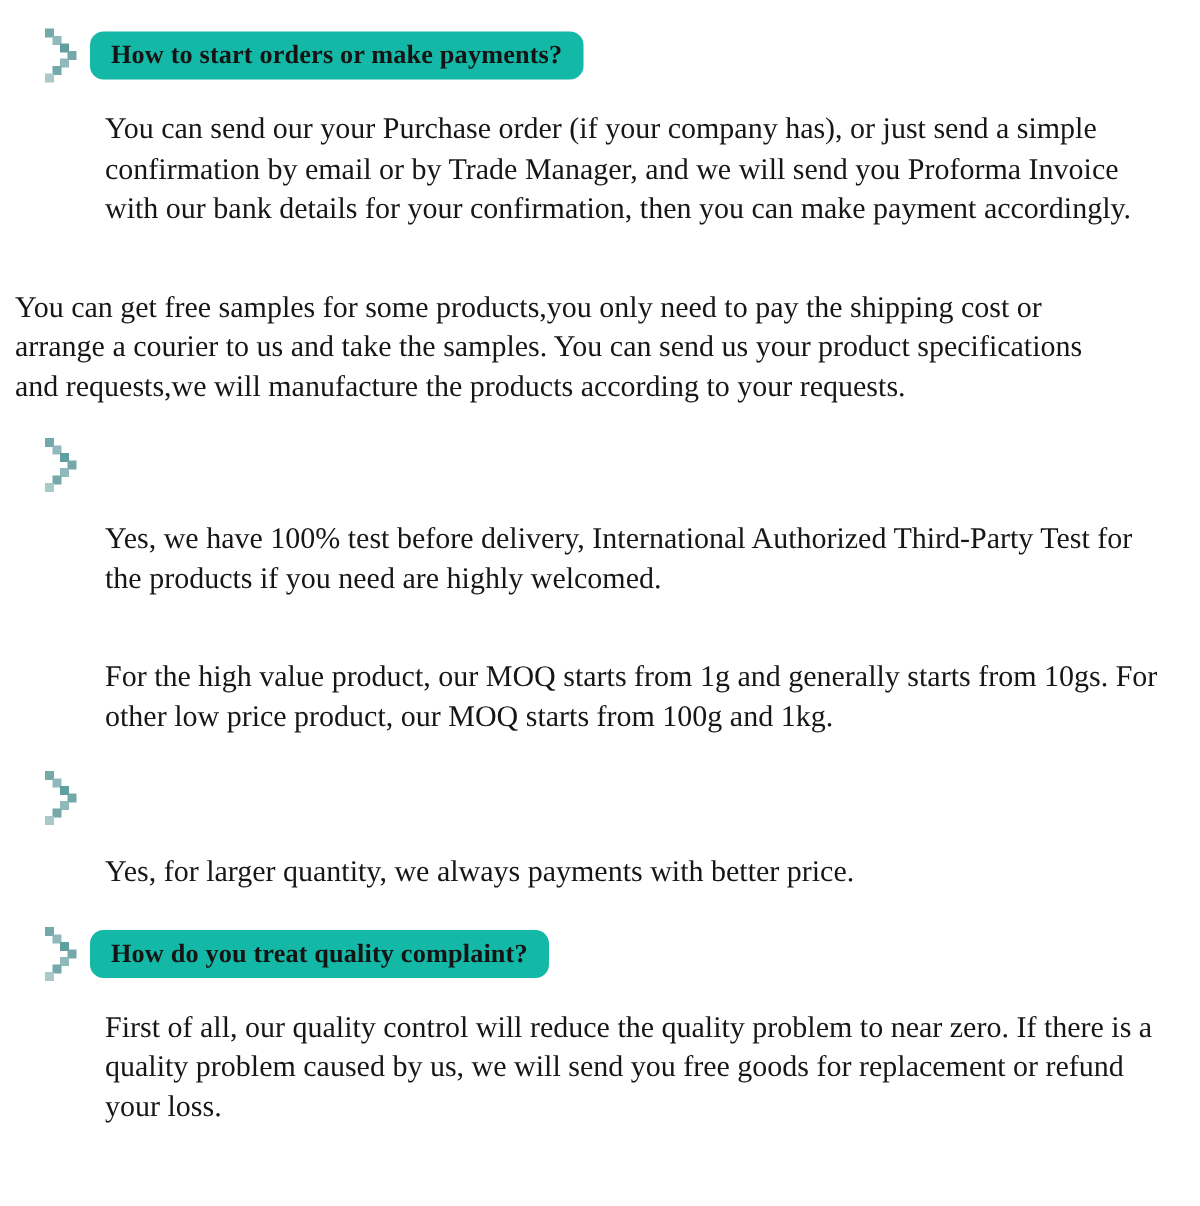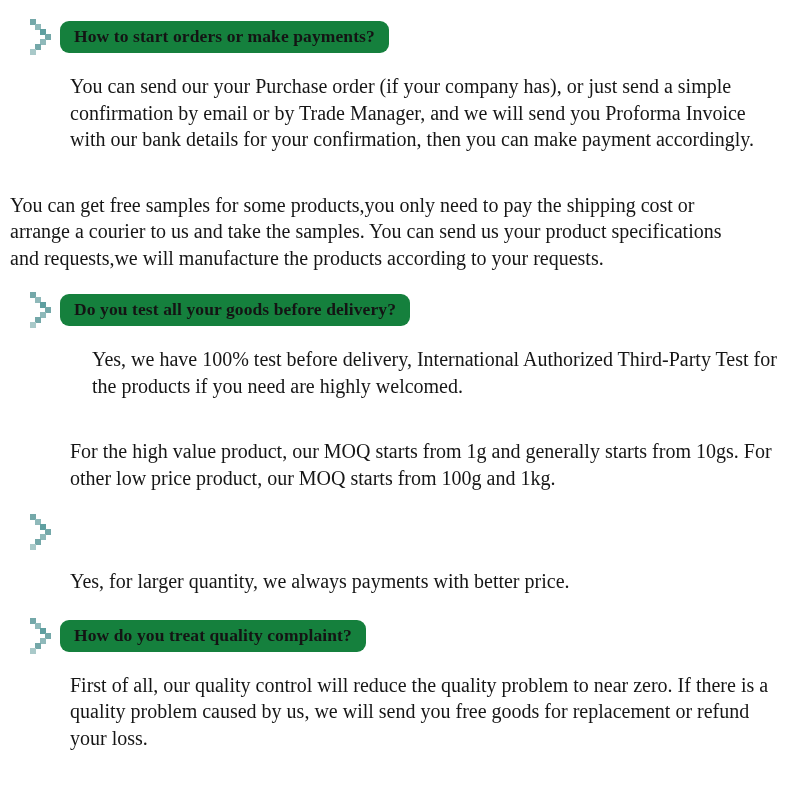--- a/index.html
+++ b/index.html
@@ -43,21 +43,21 @@
     display: block;
   }
   .chevron-icon svg {
     display: block;
     width: 30px;
     height: 38px;
   }
 
   .q-badge {
     display: inline-block;
-    background: #15803d;
+    background: #14b8a6;
     border-radius: 9px;
     padding: 5px 14px 6px 14px;
     margin-left: 2px;
     font-family: "Liberation Serif", "DejaVu Serif", serif;
     font-weight: bold;
     font-size: 17.5px;
     line-height: 21px;
     color: #141414;
     white-space: nowrap;
     letter-spacing: 0.1px;
@@ -78,21 +78,21 @@
   .faq-item .q-row { margin-top: 0; }
   .faq-item .a-wrap { padding-left: 70px; padding-right: 18px; }
 
   .i1 { padding-top: 18px; }
   .i1 .a-wrap { padding-top: 17px; }
 
   .i2 { padding-top: 22px; }
   .i2 .a-wrap { padding-top: 17px; padding-left: 10px; }
 
   .i3 { padding-top: 20px; }
-  .i3 .a-wrap { padding-top: 17px; margin-left: 22px; }
+  .i3 .a-wrap { padding-top: 17px; }
 
   .i4 { padding-top: 22px; }
   .i4 .a-wrap { padding-top: 17px; }
 
   .i5 { padding-top: 22px; }
   .i5 .a-wrap { padding-top: 17px; }
 
   .i6 { padding-top: 22px; }
   .i6 .a-wrap { padding-top: 17px; }
 
@@ -135,21 +135,20 @@
         <svg viewBox="0 0 30 38" xmlns="http://www.w3.org/2000/svg">
           <rect x="2" y="1" width="6" height="6" fill="#74a8a9"></rect>
           <rect x="7" y="6" width="6" height="6" fill="#8fb9ba"></rect>
           <rect x="12" y="11" width="6" height="6" fill="#5f9fa0"></rect>
           <rect x="17" y="16" width="6" height="6" fill="#74a8a9"></rect>
           <rect x="12" y="21" width="6" height="6" fill="#8fb9ba"></rect>
           <rect x="7" y="26" width="6" height="6" fill="#74a8a9"></rect>
           <rect x="2" y="31" width="6" height="6" fill="#a9c9c9"></rect>
         </svg>
       </span>
-      <span class="q-badge">Do you test all your goods before delivery?</span>
     </div>
     <div class="a-wrap">
       <p class="a-text">Yes, we have 100% test before delivery, International Authorized Third-Party Test for the products if you need are highly welcomed.</p>
     </div>
   </div>
 
   <div class="faq-item i4">
     <div class="a-wrap">
       <p class="a-text">For the high value product, our MOQ starts from 1g and generally starts from 10gs. For other low price product, our MOQ starts from 100g and 1kg.</p>
     </div>

